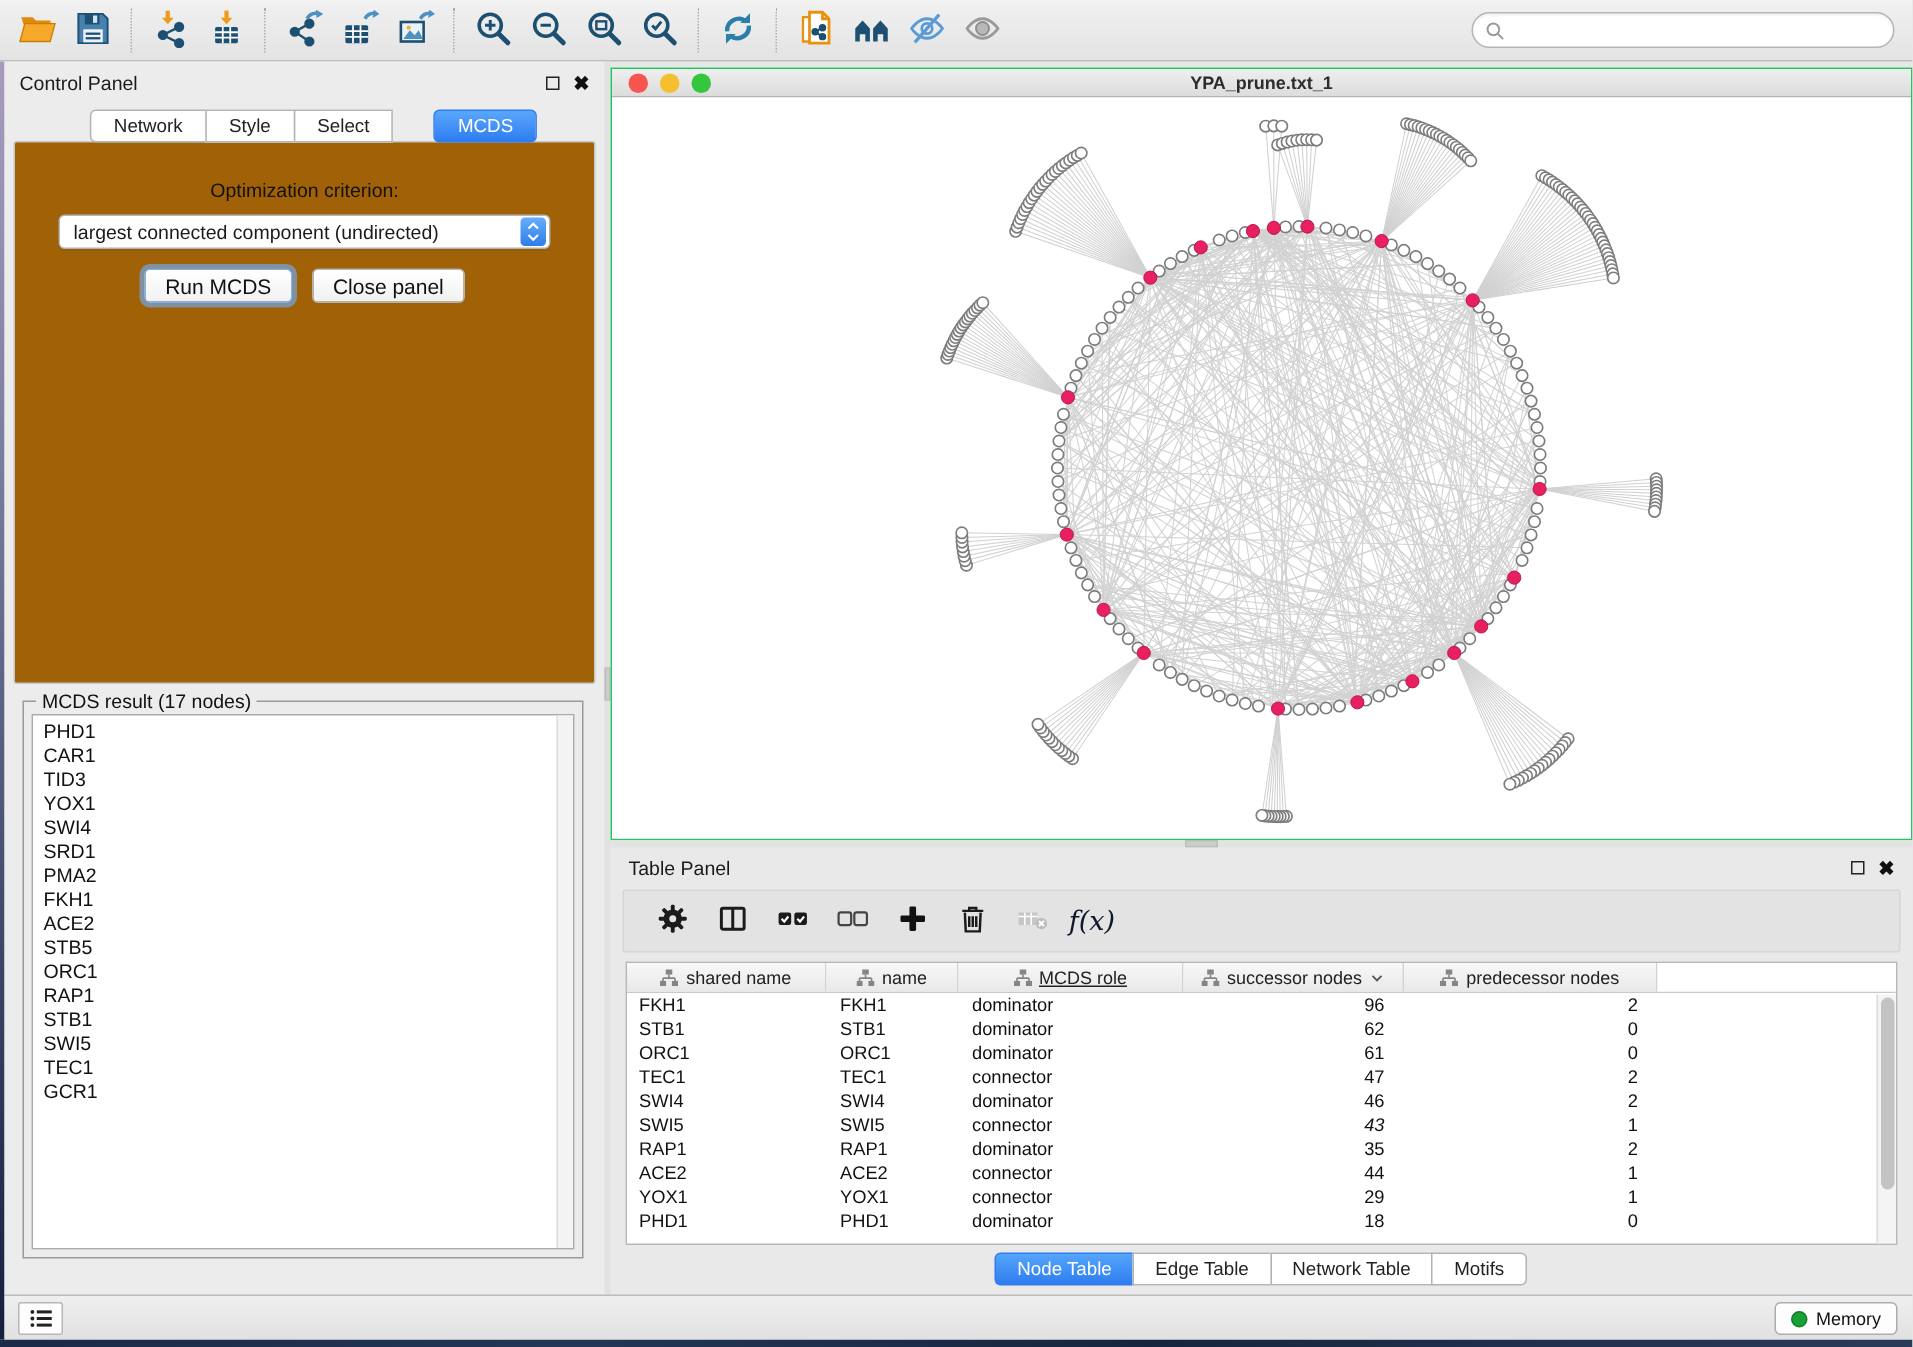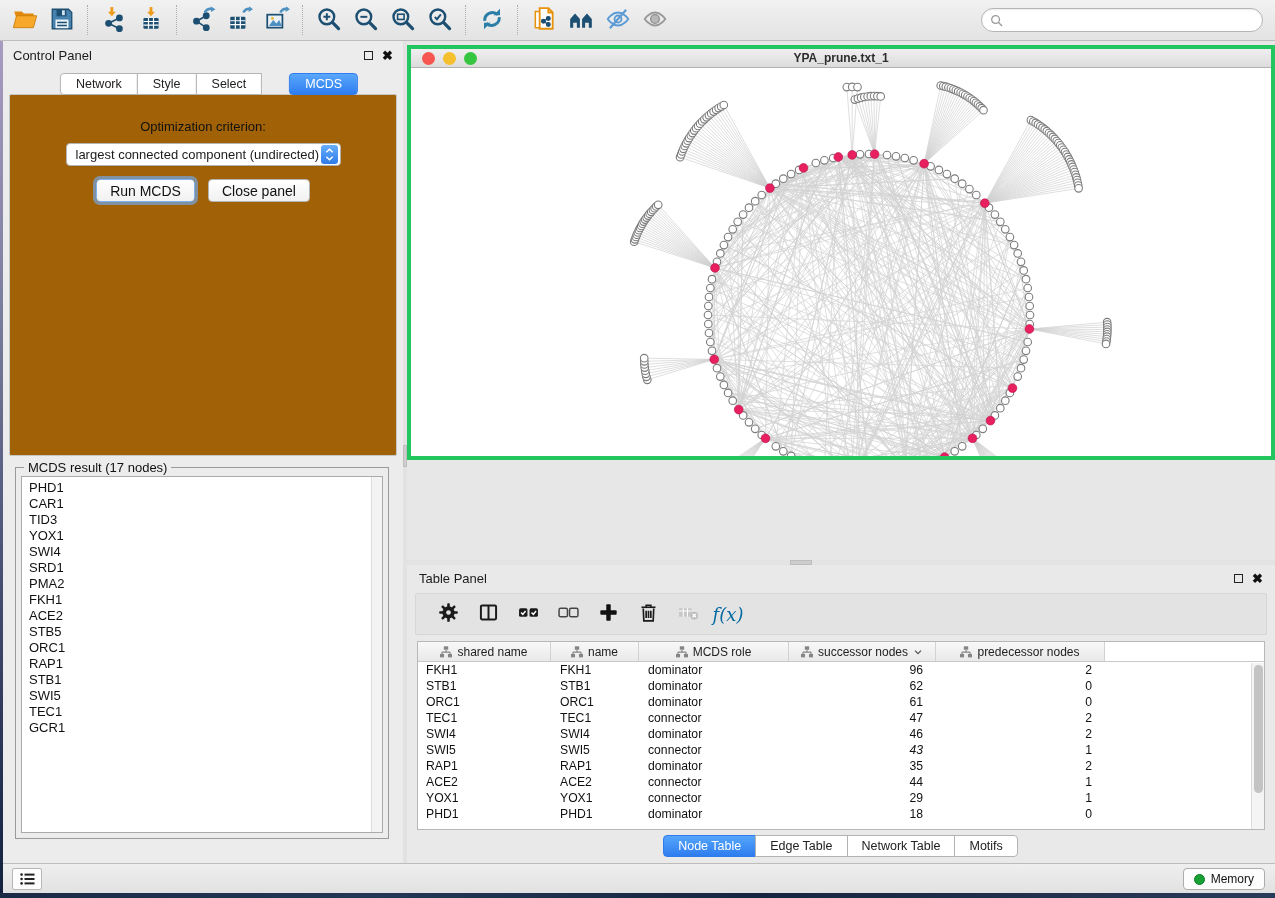--- a/index.html
+++ b/index.html
@@ -37,21 +37,21 @@
   .cp-tabs { position:absolute; top:32px; left:50%; transform:translateX(-50%); display:flex; z-index:3; }
   .cp-tab { height:22px; padding:0 15px; font-size:12.5px; background:#fff; border:1px solid #b3b3b3;
     margin-left:-1px; display:flex; align-items:center; cursor:pointer; color:#222; }
   .cp-tab:first-child { border-radius:4px 0 0 4px;margin-left:12px; }
   .cp-tab:last-child { border-radius:0 4px 4px 0; }
   .cp-tab.active { background:linear-gradient(#5aa7fc,#2e7df0); border-color:#2e7df0; color:#fff; border-radius:4px;margin-left:27px; }
 
   .cp-content { position:absolute; left:6px; top:53px; width:388px; height:362px;
     background:#a16207; border:1px solid #c6c6c6; border-radius:2px; }
   .opt-label { text-align:center; margin-top:24px; font-size:13px; color:#111; }
-  .select-box { margin:9px auto 0; width:275px; height:23px; background:#fff; border:1px solid #b4b4b4;
+  .select-box { margin:9px auto 0; width:328px; height:23px; background:#fff; border:1px solid #b4b4b4;
     border-radius:4px; display:flex; align-items:center; cursor:pointer; box-shadow:0 1px 1px rgba(0,0,0,.06); }
   .select-value { flex:1; font-size:13px; padding-left:9px; white-space:nowrap; overflow:hidden; }
   .select-stepper { width:17px; height:19px; margin:1px 2px; border-radius:3px;
     background:linear-gradient(#67aefd,#2e7ce9); display:flex; flex-direction:column;
     align-items:center; justify-content:center; gap:1px; }
   .select-stepper svg { width:9px; height:6px; }
   .btn-row { display:flex; justify-content:center; gap:13px; margin-top:13px; }
   .mac-btn { height:23px; padding:0 13px; font-size:14px; font-family:inherit; color:#111;
     background:linear-gradient(#ffffff,#f1f1f1); border:1px solid #b4b4b4; border-radius:4px; cursor:pointer; }
   .mac-btn.focused { box-shadow:0 0 0 3px rgba(110,170,246,.65); border-color:#7fb0ef; }
@@ -67,22 +67,22 @@
     background:#f3f3f3; border-left:1px solid #ddd; }
 
   
   .v-splitter { position:absolute; left:403px; top:41px; width:4px; height:822px; background:#e2e2e2; }
   .v-splitter .grip { position:absolute; top:404px; left:0; width:4px; height:22px;
     background:#cdcdcd; border:1px solid #bdbdbd; cursor:col-resize; }
 
   
   .right-col { position:absolute; left:407px; top:41px; width:868px; height:822px; }
 
-  .network-window { position:absolute; left:0; top:4px; width:868px; height:415px;
-    border:4px solid #22c55e; background:#fff; }
+  .network-window { position:absolute; left:0; top:4px; width:868px; height:515px;
+    border:1px solid #22c55e; background:#fff; }
   .nw-titlebar { height:19px; background:linear-gradient(#efefef,#dcdcdc);
     border-bottom:1px solid #b2b2b2; position:relative; display:flex; align-items:center; justify-content:center; }
   .lights { position:absolute; left:11px; top:3px; display:flex; gap:8px; }
   .light { width:13px; height:13px; border-radius:50%; cursor:pointer; }
   .nw-title { font-size:12px; font-weight:600; color:#2d2d2d; }
   .nw-canvas { position:absolute; left:0; top:19px; right:0; bottom:0; background:#fff; overflow:hidden; }
 
   .h-splitter { position:absolute; left:0; top:519px; width:868px; height:5px; background:#e3e3e3; }
   .h-splitter .grip { position:absolute; left:383px; top:0; width:22px; height:5px;
     background:#cdcdcd; border:1px solid #bdbdbd; cursor:row-resize; }
@@ -90,21 +90,21 @@
   
   .table-panel { position:absolute; left:0; top:524px; width:868px; height:298px; background:#e9e9e9; }
   .tp-header { height:26px; display:flex; align-items:center; padding:0 12px; }
   .tp-toolbar { position:absolute; left:8px; right:8px; top:28px; height:42px;
     background:#e3e3e3; border:1px solid #d6d6d6; border-radius:2px;
     display:flex; align-items:center; padding-left:14px; gap:4px; }
   .tpt-btn { width:36px; height:34px; border:none; background:transparent; display:flex;
     align-items:center; justify-content:center; cursor:pointer; }
   .tpt-btn.disabled { cursor:default; }
   .tpt-btn svg { width:21px; height:21px; }
-  .fx-glyph { font-family:"DejaVu Serif",serif; font-style:italic; font-size:18px; color:#0369a1; }
+  .fx-glyph { font-family:"DejaVu Serif",serif; font-style:italic; font-size:18px; color:#0f172a; }
 
   .tp-table { position:absolute; left:10px; right:10px; top:76px; height:189px;
     background:#fff; border:1px solid #b7b7b7; overflow:hidden; }
   .th-row { display:flex; height:20px; border-bottom:1px solid #c9c9c9; }
   .th-cell { background:linear-gradient(#f8f8f8,#e9e9e9); border-right:1px solid #d2d2d2;
     display:flex; align-items:center; justify-content:center; gap:5px;
     font-size:12px; color:#222; cursor:pointer; }
   .th-cell svg.tree { width:12px; height:12px; flex:none; }
   .th-fill { flex:1; background:#fff; border-right:none; cursor:default; }
   .tr-row { display:flex; height:16px; align-items:center; cursor:pointer; }
@@ -1383,21 +1383,21 @@
           </div>
           <div class="th-cell" style="width: 88px;">
             <svg class="tree" viewBox="0 0 11 11">
               <rect x="3.5" y="0.3" width="4" height="3.1" fill="#858585"></rect>
               <path d="M5.5 3.4v2.2M1.8 5.6h7.4M1.8 5.6v1.7M9.2 5.6v1.7" stroke="#858585" fill="none"></path>
               <rect x="0" y="7.3" width="3.7" height="3.1" fill="#858585"></rect>
               <rect x="7.3" y="7.3" width="3.7" height="3.1" fill="#858585"></rect>
             </svg>
             <span>name</span>
           </div>
-          <div class="th-cell" style="width: 150px;">
+          <div class="th-cell" style="width: 150px; text-decoration: underline;">
             <svg class="tree" viewBox="0 0 11 11">
               <rect x="3.5" y="0.3" width="4" height="3.1" fill="#858585"></rect>
               <path d="M5.5 3.4v2.2M1.8 5.6h7.4M1.8 5.6v1.7M9.2 5.6v1.7" stroke="#858585" fill="none"></path>
               <rect x="0" y="7.3" width="3.7" height="3.1" fill="#858585"></rect>
               <rect x="7.3" y="7.3" width="3.7" height="3.1" fill="#858585"></rect>
             </svg>
             <span>MCDS role</span>
           </div>
           <div class="th-cell" style="width: 147px;">
             <svg class="tree" viewBox="0 0 11 11">

